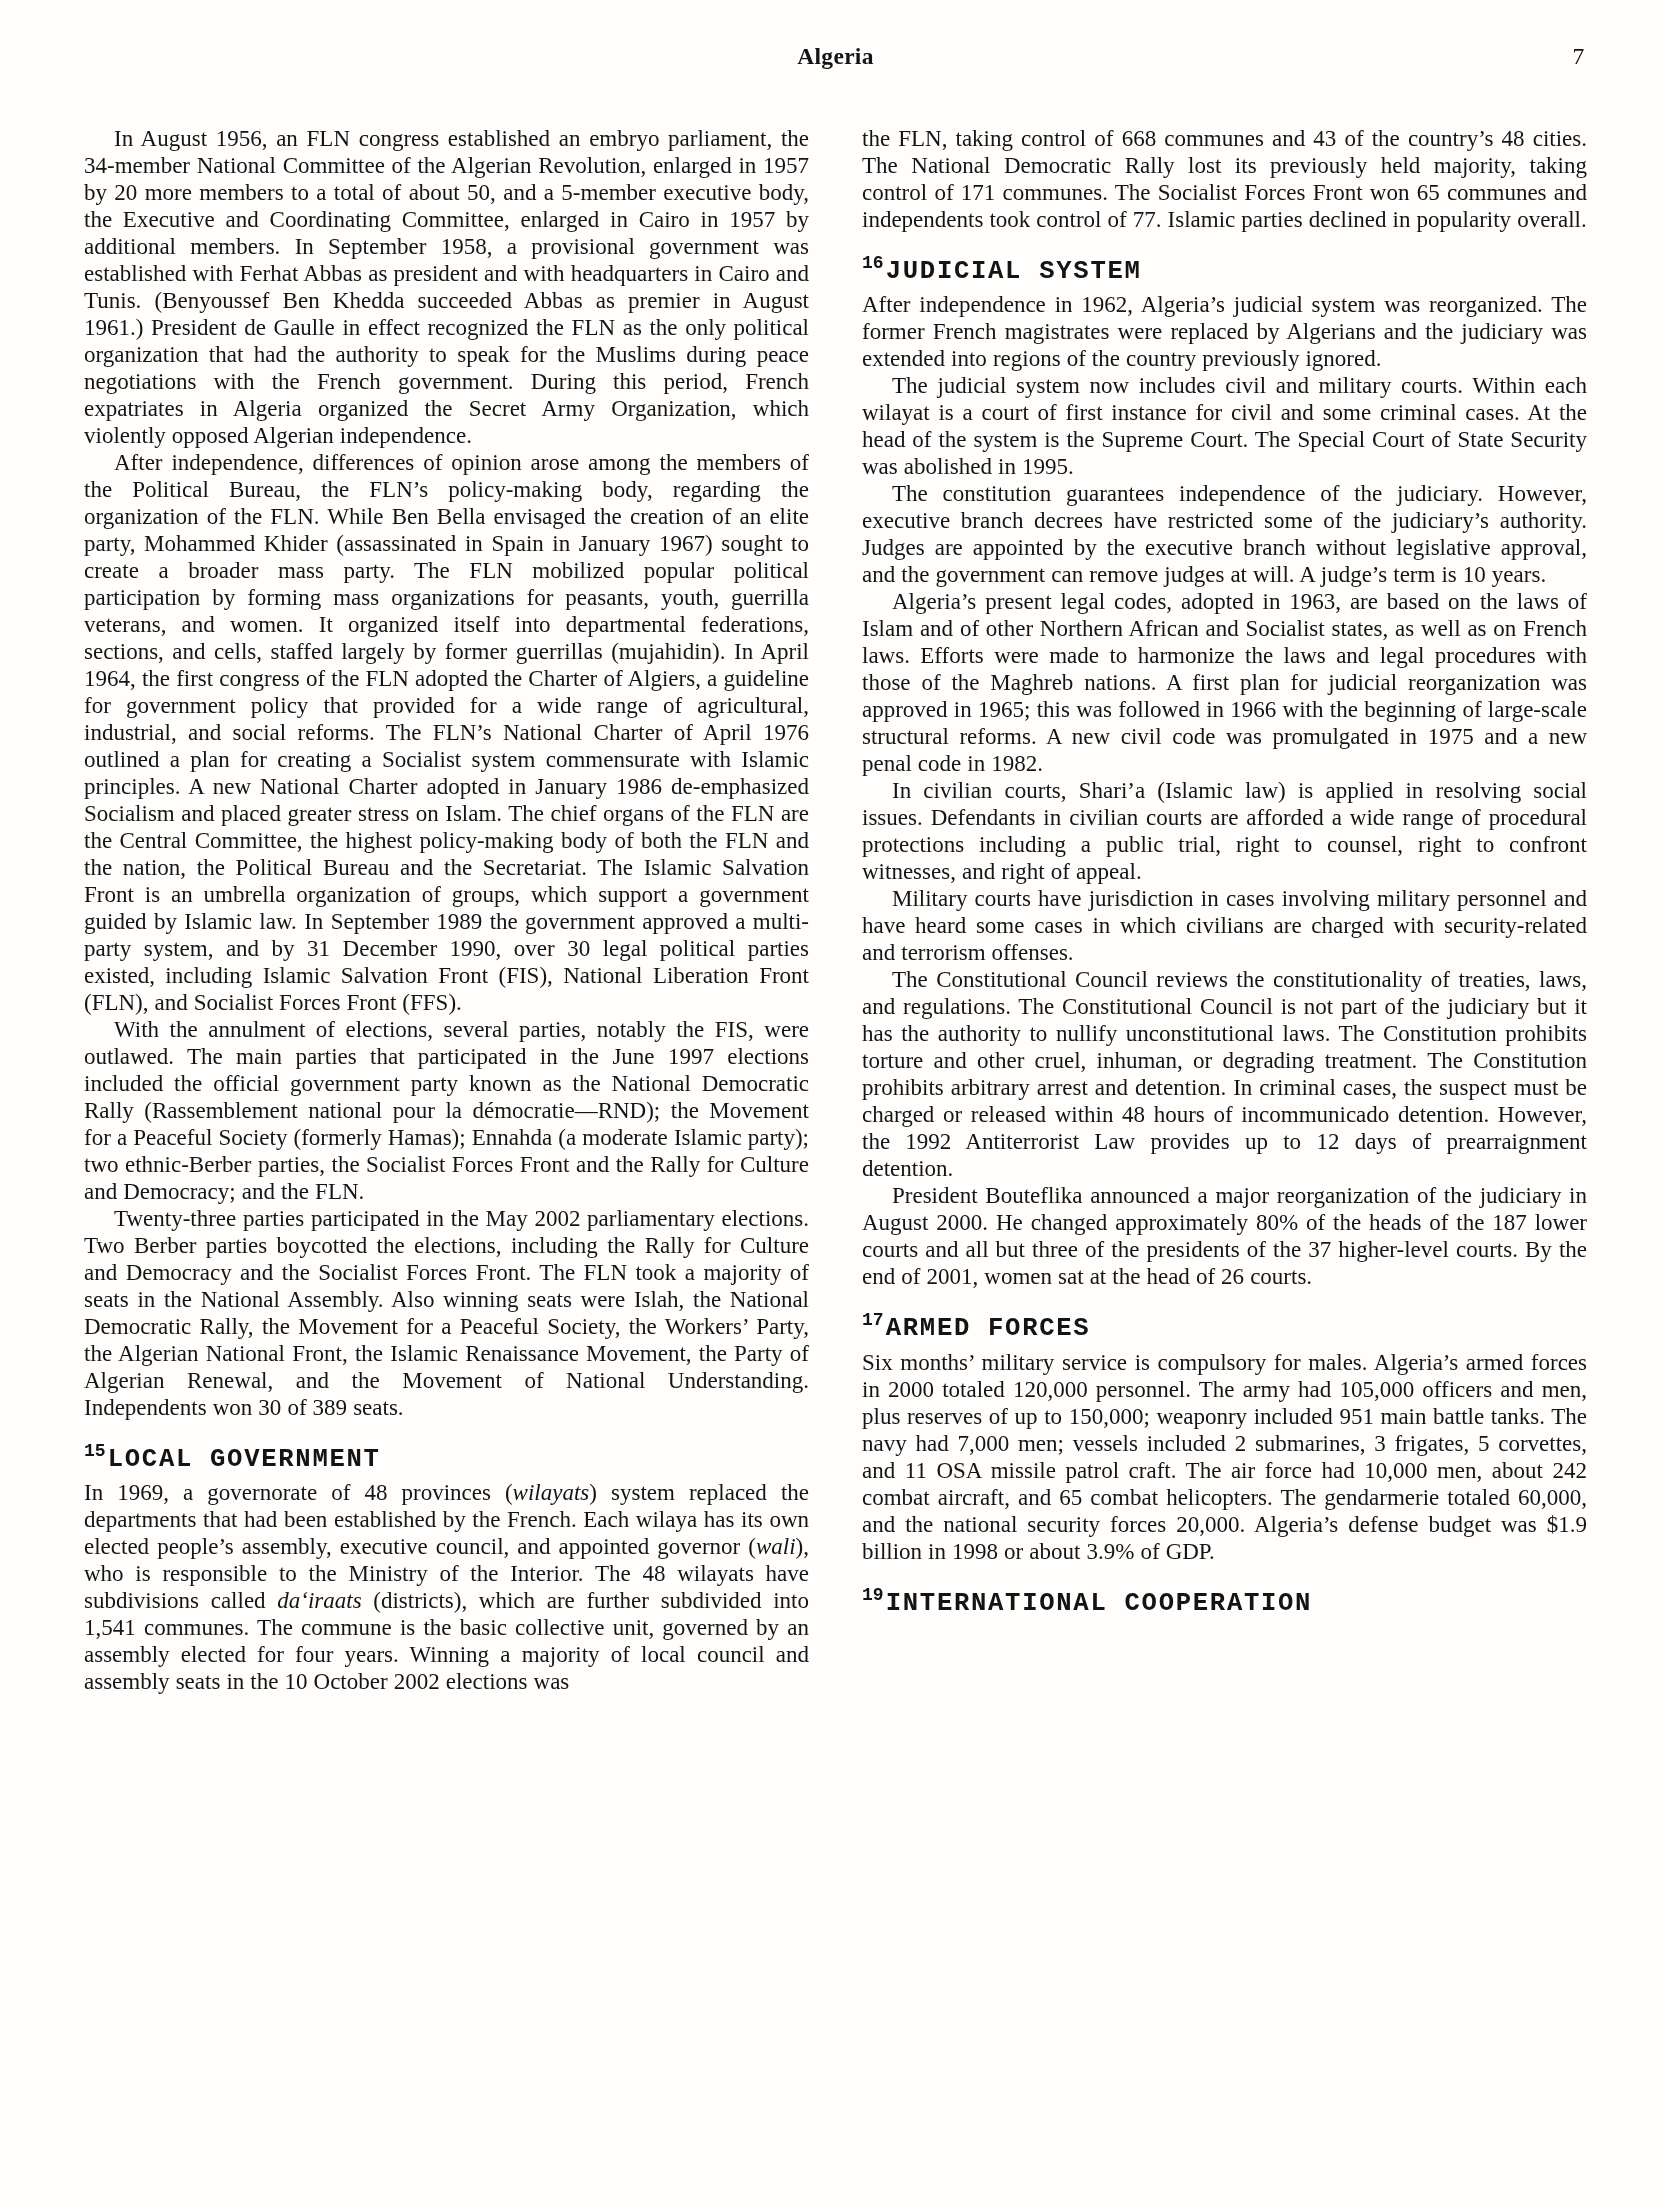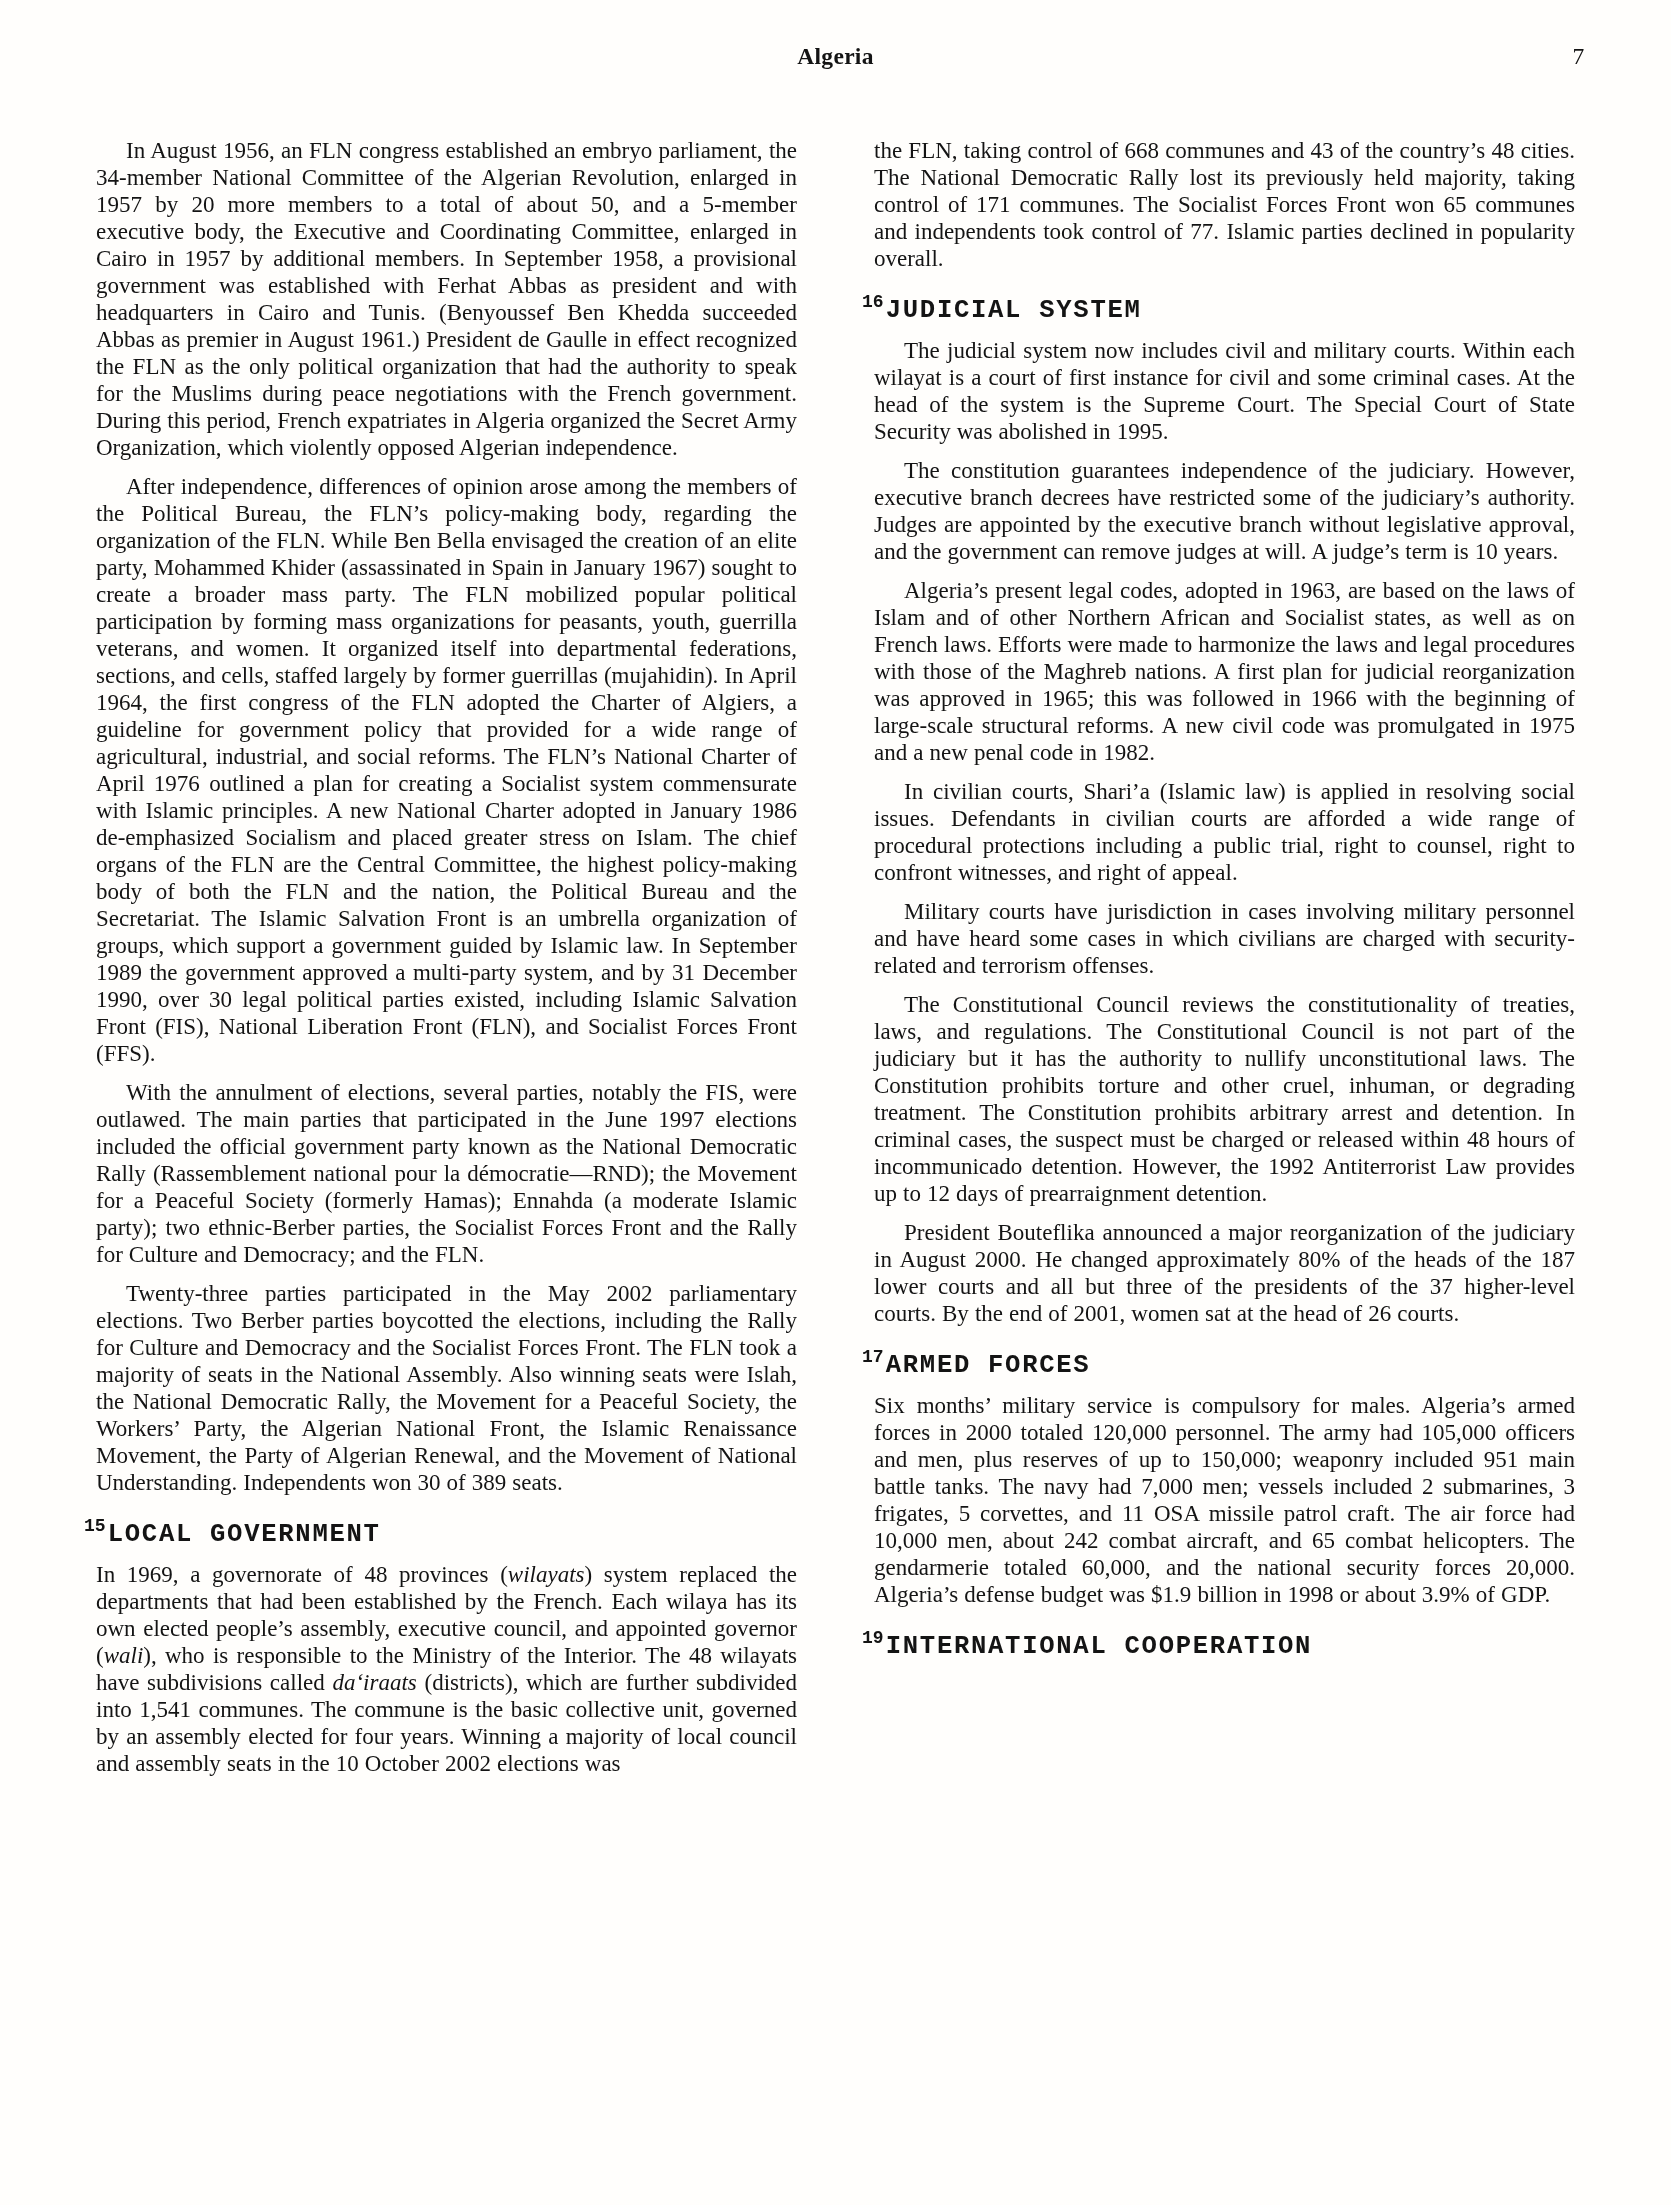--- a/index.html
+++ b/index.html
@@ -41,21 +41,21 @@
   .columns {
     display: flex;
     gap: 53px;
     align-items: flex-start;
   }
   .col {
     flex: 1 1 0;
     min-width: 0;
   }
   .para {
-    margin: 12px;
+    margin: 0;
     font-size: 23px;
     line-height: 27px;
     text-align: justify;
     word-spacing: 0.3px;
   }
   .para.indent { text-indent: 30px; }
   .sec-head {
     margin: 21px 0 5.5px 0;
     font-family: Liberation Mono, monospace;
     font-size: 25.6px;
@@ -93,20 +93,21 @@
       <p class="para indent">Twenty-three parties participated in the May 2002 parliamentary elections. Two Berber parties boycotted the elections, including the Rally for Culture and Democracy and the Socialist Forces Front. The FLN took a majority of seats in the National Assembly. Also winning seats were Islah, the National Democratic Rally, the Movement for a Peaceful Society, the Workers’ Party, the Algerian National Front, the Islamic Renaissance Movement, the Party of Algerian Renewal, and the Movement of National Understanding. Independents won 30 of 389 seats.</p>
 
       <h2 class="sec-head"><span class="sec-num">15</span><span class="sec-title">LOCAL GOVERNMENT</span></h2>
       <p class="para">In 1969, a governorate of 48 provinces (<i>wilayats</i>) system replaced the departments that had been established by the French. Each wilaya has its own elected people’s assembly, executive council, and appointed governor (<i>wali</i>), who is responsible to the Ministry of the Interior. The 48 wilayats have subdivisions called <i>da‘iraats</i> (districts), which are further subdivided into 1,541 communes. The commune is the basic collective unit, governed by an assembly elected for four years. Winning a majority of local council and assembly seats in the 10 October 2002 elections was</p>
     </section>
 
     <section class="col">
       <p class="para">the FLN, taking control of 668 communes and 43 of the country’s 48 cities. The National Democratic Rally lost its previously held majority, taking control of 171 communes. The Socialist Forces Front won 65 communes and independents took control of 77. Islamic parties declined in popularity overall.</p>
 
       <h2 class="sec-head"><span class="sec-num">16</span><span class="sec-title">JUDICIAL SYSTEM</span></h2>
+      <p class="para">After independence in 1962, Algeria’s judicial system was reorganized. The former French magistrates were replaced by Algerians and the judiciary was extended into regions of the country previously ignored.</p>
       <p class="para indent">The judicial system now includes civil and military courts. Within each wilayat is a court of first instance for civil and some criminal cases. At the head of the system is the Supreme Court. The Special Court of State Security was abolished in 1995.</p>
       <p class="para indent">The constitution guarantees independence of the judiciary. However, executive branch decrees have restricted some of the judiciary’s authority. Judges are appointed by the executive branch without legislative approval, and the government can remove judges at will. A judge’s term is 10 years.</p>
       <p class="para indent">Algeria’s present legal codes, adopted in 1963, are based on the laws of Islam and of other Northern African and Socialist states, as well as on French laws. Efforts were made to harmonize the laws and legal procedures with those of the Maghreb nations. A first plan for judicial reorganization was approved in 1965; this was followed in 1966 with the beginning of large-scale structural reforms. A new civil code was promulgated in 1975 and a new penal code in 1982.</p>
       <p class="para indent">In civilian courts, Shari’a (Islamic law) is applied in resolving social issues. Defendants in civilian courts are afforded a wide range of procedural protections including a public trial, right to counsel, right to confront witnesses, and right of appeal.</p>
       <p class="para indent">Military courts have jurisdiction in cases involving military personnel and have heard some cases in which civilians are charged with security-related and terrorism offenses.</p>
       <p class="para indent">The Constitutional Council reviews the constitutionality of treaties, laws, and regulations. The Constitutional Council is not part of the judiciary but it has the authority to nullify unconstitutional laws. The Constitution prohibits torture and other cruel, inhuman, or degrading treatment. The Constitution prohibits arbitrary arrest and detention. In criminal cases, the suspect must be charged or released within 48 hours of incommunicado detention. However, the 1992 Antiterrorist Law provides up to 12 days of prearraignment detention.</p>
       <p class="para indent">President Bouteflika announced a major reorganization of the judiciary in August 2000. He changed approximately 80% of the heads of the 187 lower courts and all but three of the presidents of the 37 higher-level courts. By the end of 2001, women sat at the head of 26 courts.</p>
 
       <h2 class="sec-head"><span class="sec-num">17</span><span class="sec-title">ARMED FORCES</span></h2>
       <p class="para">Six months’ military service is compulsory for males. Algeria’s armed forces in 2000 totaled 120,000 personnel. The army had 105,000 officers and men, plus reserves of up to 150,000; weaponry included 951 main battle tanks. The navy had 7,000 men; vessels included 2 submarines, 3 frigates, 5 corvettes, and 11 OSA missile patrol craft. The air force had 10,000 men, about 242 combat aircraft, and 65 combat helicopters. The gendarmerie totaled 60,000, and the national security forces 20,000. Algeria’s defense budget was $1.9 billion in 1998 or about 3.9% of GDP.</p>

